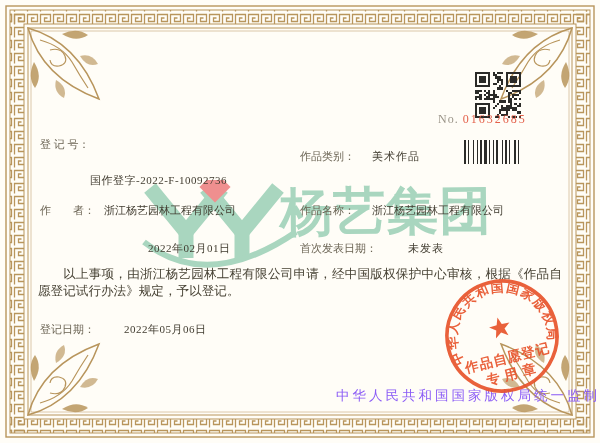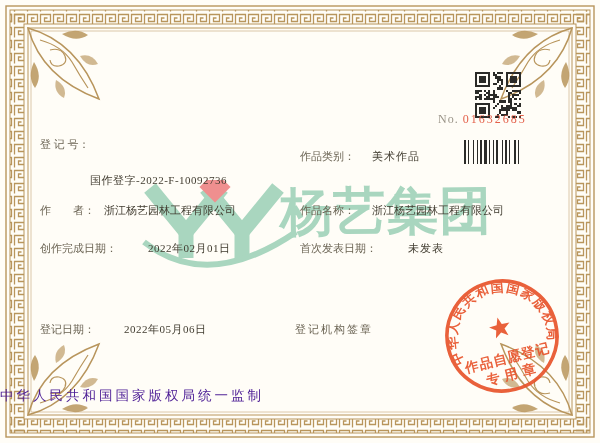--- a/index.html
+++ b/index.html
@@ -34,22 +34,22 @@
   .pos-cdate{left:40px;top:241px;}      .pos-cdate .fvalue{position:absolute;left:108px;letter-spacing:.5px;}
   .pos-pdate{left:300px;top:241px;}     .pos-pdate .fvalue{position:absolute;left:108px;letter-spacing:1px;}
   .pos-rdate{left:40px;top:322px;}      .pos-rdate .fvalue{position:absolute;left:84px;letter-spacing:.5px;}
   .pos-sealsign{left:295px;top:322px;letter-spacing:2px;color:var(--label);}
 
   .body-para{
     position:absolute;left:38px;top:266px;width:524px;
     font-size:12.6px;line-height:17px;color:#464133;text-indent:2em;text-align:justify;
   }
   .footer-note{
-    position:absolute;left:0;right:0;top:387px;text-align:left;
-    font-size:13.5px;letter-spacing:3px;color:#4c1d95;
+    position:absolute;left:0;right:0;top:387px;text-align:right;
+    font-size:13.5px;letter-spacing:3px;color:#8b5cf6;
   }
 
   .logo{position:absolute;left:138px;top:180px;width:210px;height:100px;}
   .calligraphy{
     position:absolute;left:280px;top:186px;font-size:52px;font-weight:bold;
     color:var(--green);letter-spacing:1px;line-height:1;white-space:nowrap;
     transform:rotate(-.5deg);
   }
   .sealwrap{
     position:absolute;left:436px;top:270px;width:132px;height:132px;
@@ -354,34 +354,33 @@
     </div>
     <div class="frow pos-author">
       <span class="flabel">作　　者：</span>
       <span class="fvalue">浙江杨艺园林工程有限公司</span>
     </div>
     <div class="frow pos-owner">
       <span class="flabel">作品名称：</span>
       <span class="fvalue">浙江杨艺园林工程有限公司</span>
     </div>
     <div class="frow pos-cdate">
-      <span class="flabel">创作完成日期：</span>
       <span class="fvalue">2022年02月01日</span>
     </div>
     <div class="frow pos-pdate">
       <span class="flabel">首次发表日期：</span>
       <span class="fvalue">未发表</span>
     </div>
 
+    <div class="body-para">以上事项，由浙江杨艺园林工程有限公司申请，经中国版权保护中心审核，根据《作品自愿登记试行办法》规定，予以登记。</div>
 
     <div class="frow pos-rdate">
       <span class="flabel">登记日期：</span>
       <span class="fvalue">2022年05月06日</span>
     </div>
-    <div class="frow pos-sealsign">登记机构签章</div>
 
     <div class="footer-note">中华人民共和国国家版权局统一监制</div>
   </div>
 
   <div class="sealwrap">
     <svg viewBox="-66 -66 132 132" width="132" height="132">
       <circle cx="0" cy="0" r="55" fill="none" style="stroke:var(--seal)" stroke-width="3.6"></circle>
       <path id="arcP" d="M -43,16 A 45.5 45.5 0 1 1 43,16" fill="none"></path>
       <text class="seal-text" font-size="13" letter-spacing="1.5">
         <textPath href="#arcP" startOffset="50%" text-anchor="middle">中华人民共和国国家版权局</textPath>

